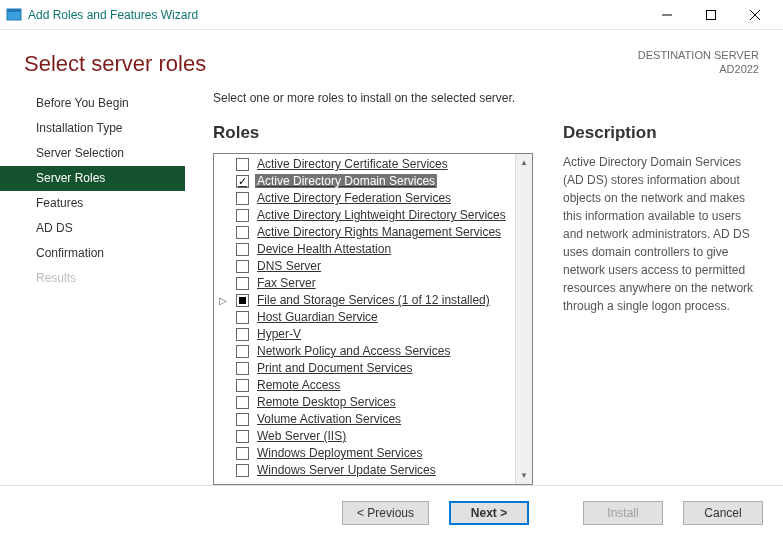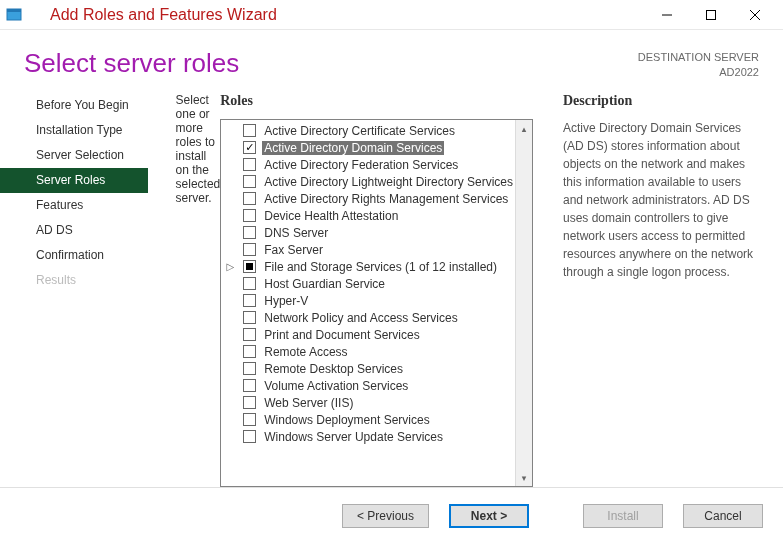--- a/index.html
+++ b/index.html
@@ -13,33 +13,33 @@
   color: #333;
 }
 .titlebar {
   display: flex;
   align-items: center;
   height: 30px;
   padding: 0 6px;
   border-bottom: 1px solid #e8e8e8;
 }
 .titlebar .app-icon { width: 16px; height: 16px; margin-right: 6px; display:flex;align-items:center;justify-content:center;}
-.titlebar .title { flex: 1; font-size: 16px; color: #b91c1c; margin-left: 22px; }
+.titlebar .title { flex: 1; font-size: 12px; color: #0f766e; }
 .winbtn { width: 44px; height: 30px; display:flex; align-items:center; justify-content:center; }
 .winbtn svg { display:block; }
 .header {
   display: flex;
   align-items: flex-end;
   justify-content: space-between;
   padding: 18px 24px 8px 24px;
 }
 .page-title {
-  font-size: 26px;
+  font-size: 22px;
   font-weight: 300;
-  color: #a21caf;
+  color: #7f1d1d;
 }
 .dest {
   text-align: right;
   font-size: 11px;
   color: #6a6a6a;
   line-height: 1.3;
 }
 .body {
   display: flex;
   height: 400px;
@@ -61,47 +61,47 @@
   color: #fff;
 }
 .sidebar-item.disabled {
   color: #bbb;
   cursor: default;
 }
 .main {
   flex: 1;
   padding: 6px 20px 0 28px;
   display: flex;
-  flex-direction: row;
+  flex-direction: column;
 }
 .instruction {
   font-size: 12px;
   color: #333;
   margin-bottom: 18px;
 }
 .columns { display: flex; gap: 30px; flex:1; min-height:0;}
 .roles-col { flex: 1.15; display:flex; flex-direction:column; min-height:0;}
 .desc-col { width: 200px; }
 .section-label {
-  font-size: 14px;
+  font-size: 17px;
   font-weight: 700;
   color: #333;
   margin-bottom: 10px;
-  font-family: Liberation Serif, serif;
 }
 .roles-box {
   border: 1px solid #828282;
   flex:1;
   display:flex;
   min-height:0;
 }
 .roles-list {
   flex: 1;
   overflow-y: hidden;
   padding: 2px 0 2px 2px;
+  text-decoration: underline;
 }
 .role-row {
   display: flex;
   align-items: center;
   height: 17px;
   font-size: 12px;
   padding-left: 20px;
   white-space: nowrap;
 }
 .role-row .expander {

